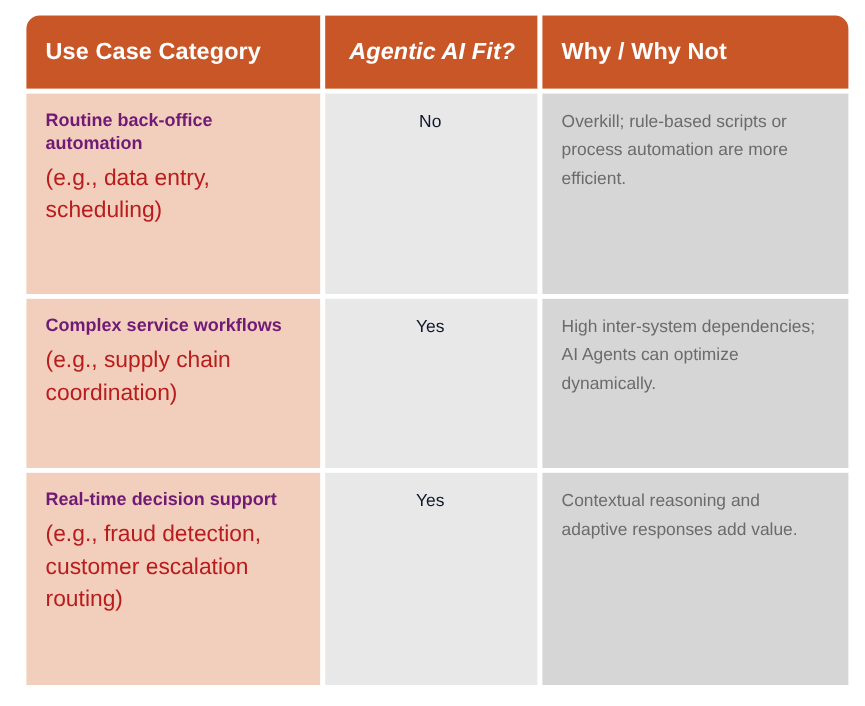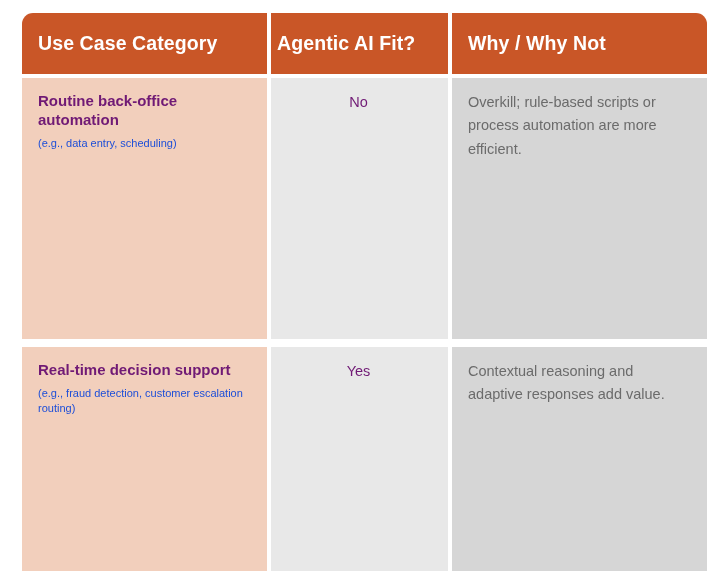--- a/index.html
+++ b/index.html
@@ -41,37 +41,37 @@
     font-size: 19.5px;
     font-weight: bold;
     text-align: left;
     vertical-align: middle;
     padding: 0 0 0 16px;
     height: 61px;
     letter-spacing: 0.1px;
   }
   thead th.hdr-first  { border-top-left-radius: 11px; }
   thead th.hdr-last   { border-top-right-radius: 11px; }
-  thead th.hdr-center { padding-left: 6px; }
+  thead th.hdr-center { padding-left: 20px; font-style: italic; }
   thead th.gap, tbody td.gap { background: #ffffff; padding: 0; }
 
   
   tbody td {
     vertical-align: top;
     padding: 13px 18px 13px 16px;
     font-size: 14.5px;
     line-height: 1.45;
   }
   tbody td.col-cat {
     background: #f2cfbc;
     color: #1a1a1a;
   }
   tbody td.col-fit {
     background: #e8e8e8;
-    color: #701a75;
+    color: #0f172a;
     text-align: center;
     font-size: 14.5px;
     padding-top: 14px;
   }
   tbody td.col-why {
     background: #d6d6d6;
     color: #6b6b6b;
     font-size: 14.5px;
     line-height: 1.62;
   }
@@ -81,23 +81,23 @@
     font-weight: bold;
     font-size: 15px;
     line-height: 1.28;
     color: #701a75;
     display: block;
   }
   .cat-sub {
     display: block;
     margin-top: 7px;
     font-weight: normal;
-    font-size: 11px;
+    font-size: 19px;
     line-height: 1.4;
-    color: #1d4ed8;
+    color: #b91c1c;
   }
 
   
   tbody tr.last-row td.col-cat { border-bottom-left-radius: 11px; }
   tbody tr.last-row td.col-why { border-bottom-right-radius: 11px; }
 </style>
 </head>
 <body>
 
 <div id="table-wrap">
@@ -140,20 +140,30 @@
       </tr>
 
       <tr class="spacer">
         <td class="gap"></td>
         <td class="gap"></td>
         <td class="gap"></td>
         <td class="gap"></td>
         <td class="gap"></td>
       </tr>
 
+      <tr>
+        <td class="col-cat">
+          <span class="cat-title">Complex service workflows</span>
+          <span class="cat-sub">(e.g., supply chain coordination)</span>
+        </td>
+        <td class="gap"></td>
+        <td class="col-fit">Yes</td>
+        <td class="gap"></td>
+        <td class="col-why">High inter-system dependencies; AI Agents can optimize dynamically.</td>
+      </tr>
 
       <tr class="spacer">
         <td class="gap"></td>
         <td class="gap"></td>
         <td class="gap"></td>
         <td class="gap"></td>
         <td class="gap"></td>
       </tr>
 
       <tr>

